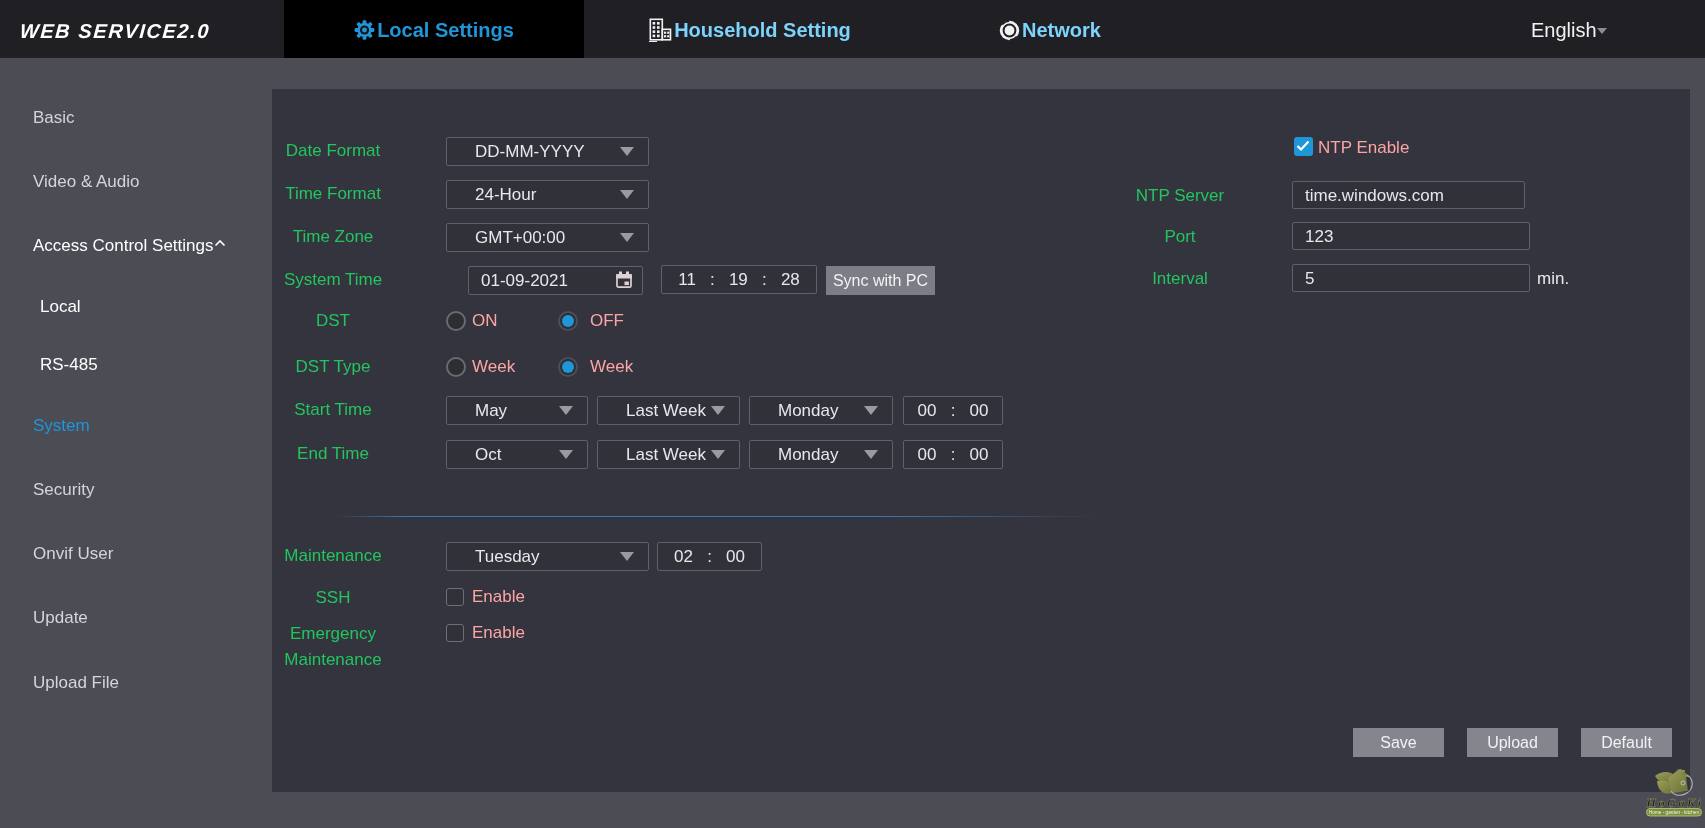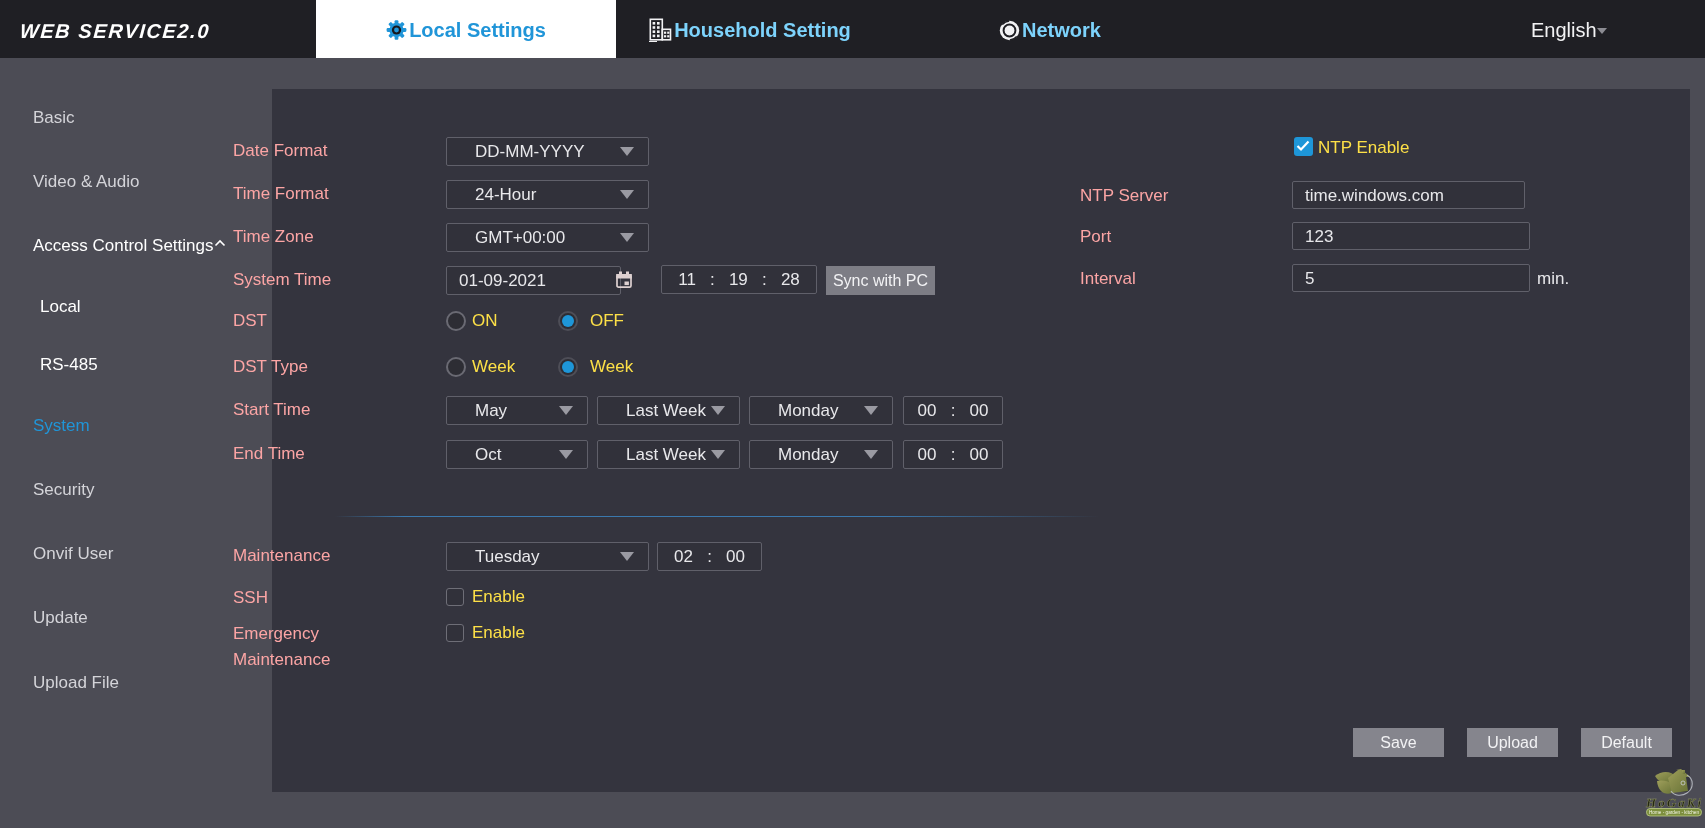--- a/index.html
+++ b/index.html
@@ -3,40 +3,40 @@
 <meta charset="utf-8">
 <style>
 html,body{margin:0;padding:0}
 body{width:1705px;height:828px;background:#4c4c55;font-family:"Liberation Sans",sans-serif;overflow:hidden;position:relative}
 .abs{position:absolute}
 
 #topbar{position:absolute;left:0;top:0;width:1705px;height:58px;background:#1f1f24}
 #logo{position:absolute;left:20px;top:0;height:60px;line-height:62px;color:#fff;font-size:20px;font-weight:bold;font-style:italic;letter-spacing:1.6px;transform:skewX(-4deg)}
 .tab{position:absolute;top:0;height:58px;width:300px;display:flex;align-items:center;justify-content:center;color:#7dd3fc;font-size:20px;font-weight:bold;padding-top:2px;box-sizing:border-box}
 .tab svg{margin-right:2px}
-#tab1{left:316px;background:#ffffff;color:#2095d8}
+#tab1{left:284px;background:#000000;color:#2095d8}
 #tab2{left:600px}
 #tab3{left:900px}
 #tab4{left:1200px}
 #english{position:absolute;left:1531px;top:0;height:60px;line-height:61px;color:#f2f2f4;font-size:20px;font-weight:normal}
 #engarr{position:absolute;left:1597px;top:28px;width:0;height:0;border-left:5px solid transparent;border-right:5px solid transparent;border-top:6px solid #8c8c93}
 
 .m{position:absolute;left:33px;font-size:17px;color:#d4d4d9;white-space:nowrap}
 .m2{left:40px}
 .mw{color:#ffffff}
 .mb{color:#2095d8;font-weight:normal}
 
 #panel{position:absolute;left:272px;top:89px;width:1418px;height:703px;background:#34343e}
-.lab{position:absolute;width:200px;text-align:left;font-size:17px;color:#fca5a5;white-space:nowrap}
+.lab{position:absolute;width:200px;text-align:center;font-size:17px;color:#22c55e;white-space:nowrap}
 .sel,.tbox,.inp{position:absolute;box-sizing:border-box;height:29px;background:#31313a;border:1px solid #60606a;border-radius:2px;color:#e8e8eb;font-size:17px;line-height:27px}
 .sel{padding-left:28px}
 .inp{padding-left:12px}
 .tbox{text-align:center}
 .arr{position:absolute;width:0;height:0;border-left:7px solid transparent;border-right:7px solid transparent;border-top:9px solid #9a9aa2;right:14px;top:9px}
-.wt{position:absolute;font-size:17px;color:#fde047;white-space:nowrap}
+.wt{position:absolute;font-size:17px;color:#fca5a5;white-space:nowrap}
 .rad{position:absolute;width:20px;height:20px;border-radius:50%;border:2px solid #6a6a73;background:#2d2d34;box-sizing:border-box}
 .rsel{border-color:#4e4e57}
 .rdot{position:absolute;left:2px;top:2px;width:12px;height:12px;border-radius:50%;background:#1e96d8}
 .cb{position:absolute;width:18px;height:18px;box-sizing:border-box;border:1px solid #6e6e77;border-radius:3px;background:#31313a}
 .btn{position:absolute;width:91px;height:29px;background:#85858d;color:#f2f2f4;font-size:16px;text-align:center;line-height:29px}
 </style>
 </head>
 <body>
 <div id="topbar">
   <div id="logo">WEB SERVICE2.0</div>
@@ -117,21 +117,21 @@
 
 <div id="panel"></div>
 
 <div class="lab" style="left:233px;top:141px">Date Format</div>
 <div class="sel" style="left:446px;top:137px;width:203px">DD-MM-YYYY<i class="arr"></i></div>
 <div class="lab" style="left:233px;top:184px">Time Format</div>
 <div class="sel" style="left:446px;top:180px;width:203px">24-Hour<i class="arr"></i></div>
 <div class="lab" style="left:233px;top:227px">Time Zone</div>
 <div class="sel" style="left:446px;top:223px;width:203px">GMT+00:00<i class="arr"></i></div>
 <div class="lab" style="left:233px;top:270px">System Time</div>
-<div class="inp" style="left:446px;top:266px;width:175px">01-09-2021</div>
+<div class="inp" style="left:468px;top:266px;width:175px">01-09-2021</div>
 <svg class="abs" style="left:615px;top:271px" width="18" height="18" viewBox="0 0 18 18">
     <g fill="#ded1d1">
       <rect x="4" y="0.5" width="3" height="4.5"></rect>
       <rect x="11" y="0.5" width="3" height="4.5"></rect>
       <rect x="1.2" y="3" width="15.6" height="4.5"></rect>
       <rect x="9.5" y="10.5" width="4.4" height="3.6"></rect>
     </g>
     <rect x="2" y="3.8" width="14" height="12.4" rx="1.5" fill="none" stroke="#ded1d1" stroke-width="1.7"></rect>
   </svg>
 <div class="tbox" style="left:661px;top:265px;width:156px">11&nbsp;&nbsp;&nbsp;:&nbsp;&nbsp;&nbsp;19&nbsp;&nbsp;&nbsp;:&nbsp;&nbsp;&nbsp;28</div>

